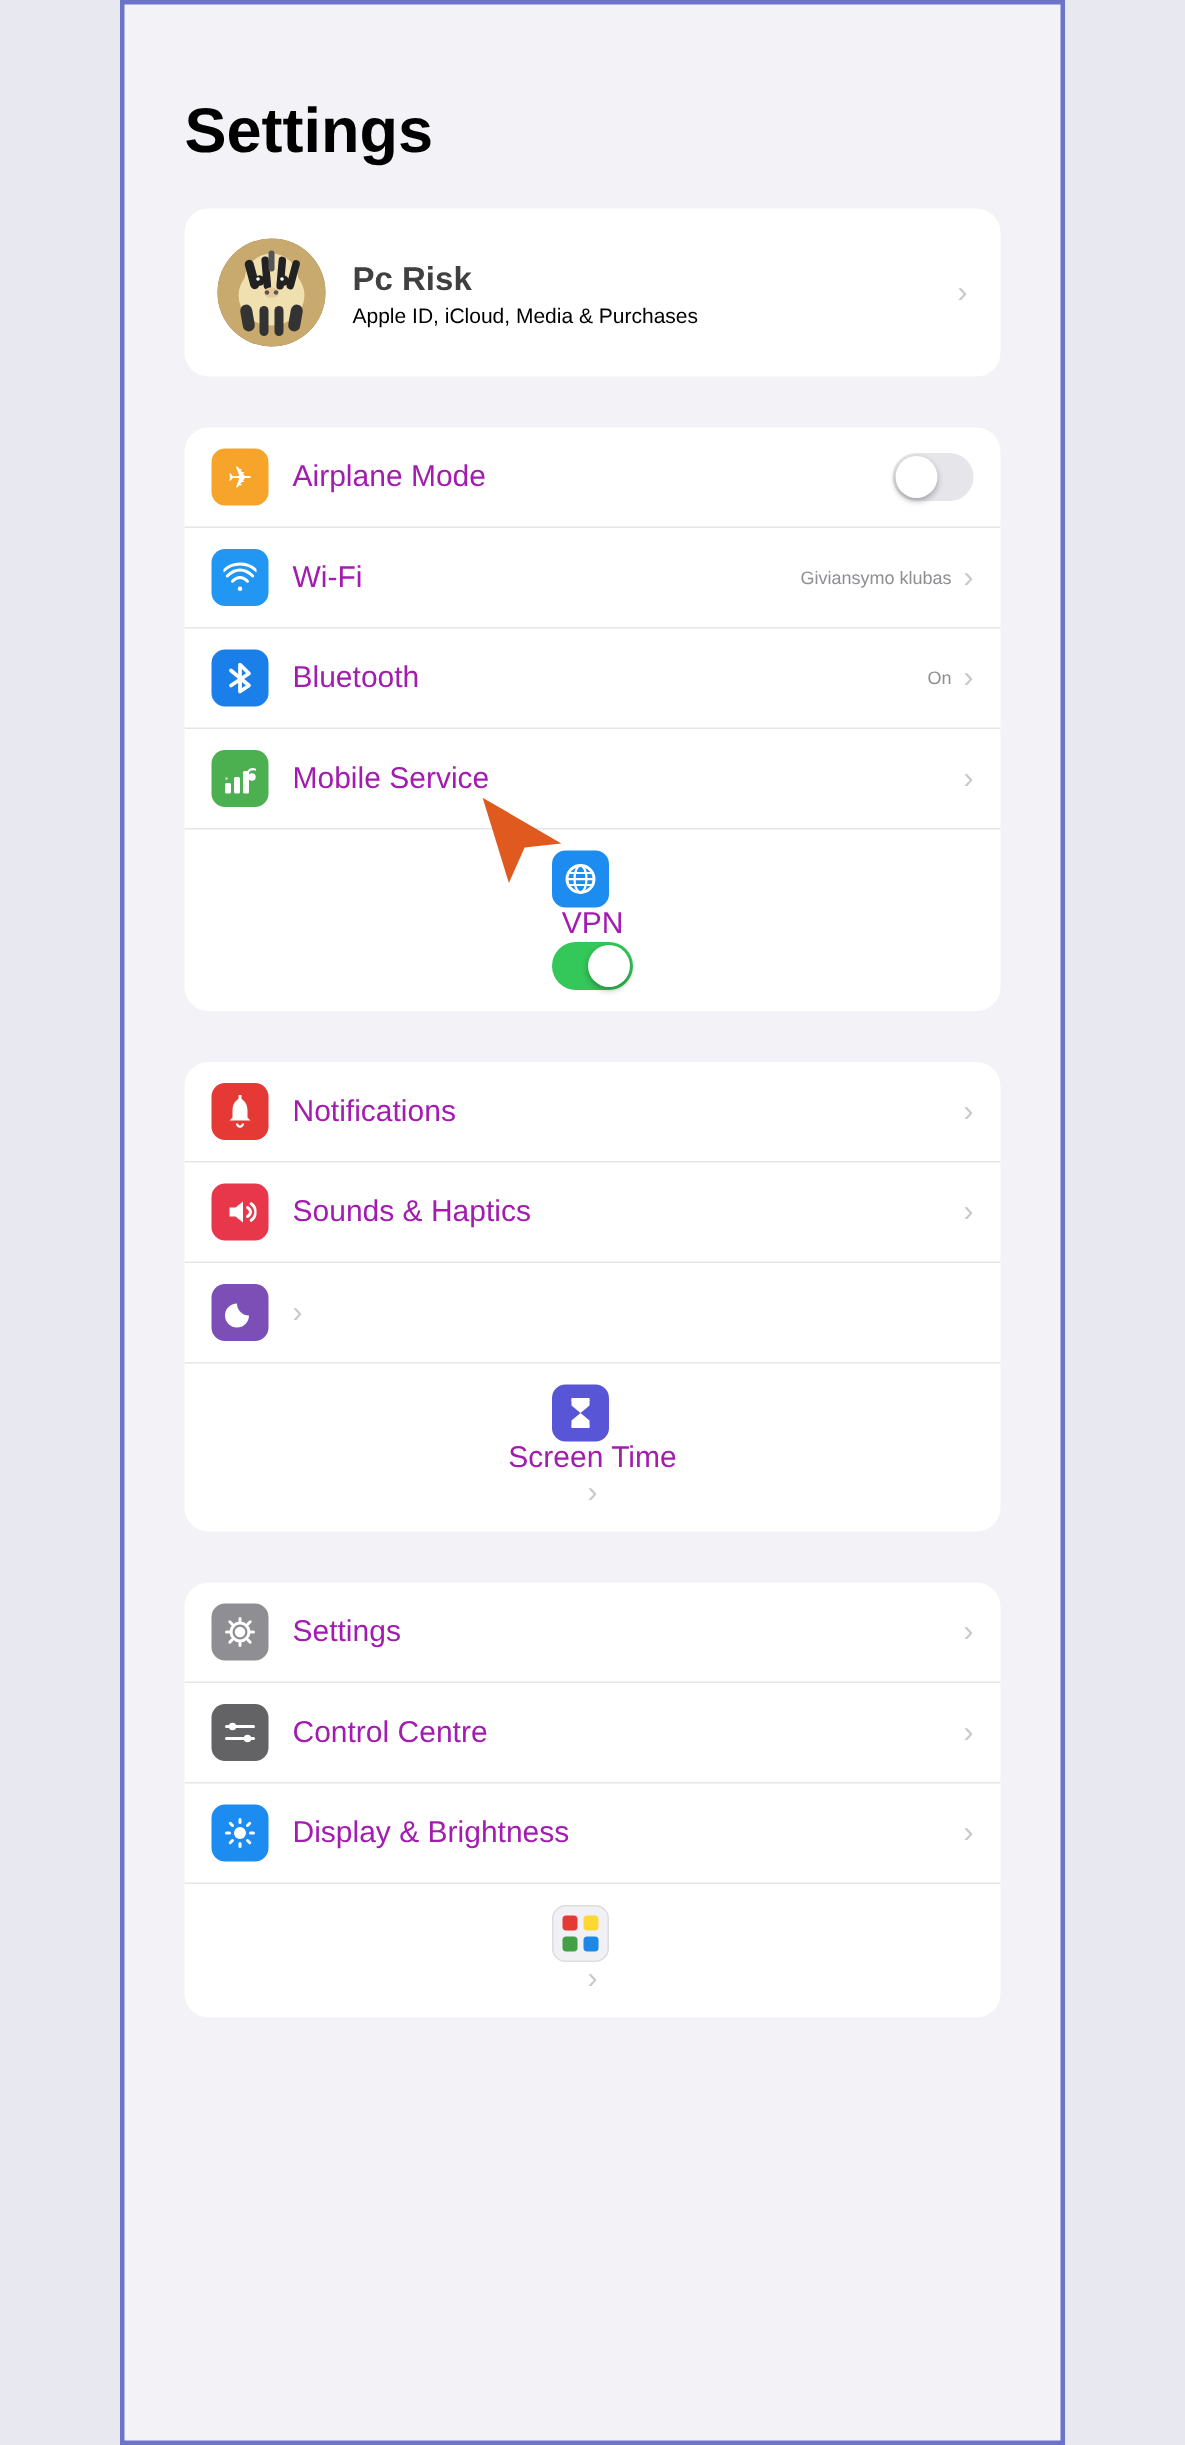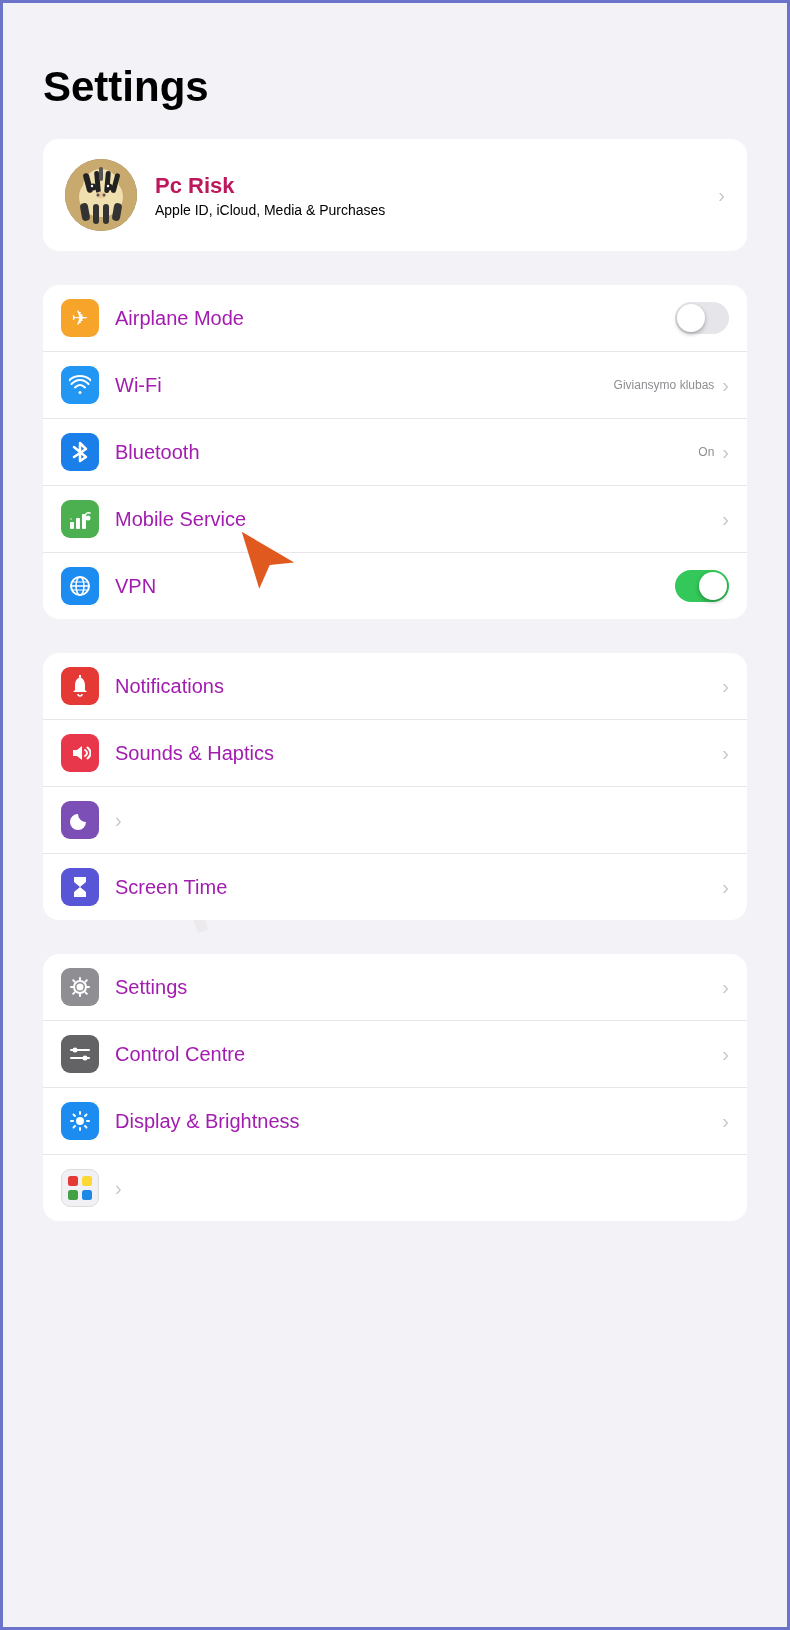--- a/index.html
+++ b/index.html
@@ -8,21 +8,21 @@
       width: 790px;
       min-height: 1630px;
       background: #e8e8f0;
       font-family: -apple-system, 'SF Pro Display', 'Helvetica Neue', Arial, sans-serif;
       display: flex;
       justify-content: center;
       padding: 0;
     }
 
     .screen {
-      width: 790px;
+      width: 630px;
       min-height: 1630px;
       background: #f2f2f7;
       position: relative;
       border: 3px solid #6b74c8;
       overflow: hidden;
     }
 
     .content {
       padding: 60px 40px 40px 40px;
     }
@@ -60,21 +60,21 @@
       height: 100%;
     }
 
     .profile-info {
       flex: 1;
     }
 
     .profile-name {
       font-size: 22px;
       font-weight: 600;
-      color: #be185d;
+      color: #404040;
     }
 
     .profile-subtitle {
       font-size: 14px;
       color: #000000;
       margin-top: 3px;
     }
 
     .chevron {
       color: #c7c7cc;
@@ -94,20 +94,21 @@
       display: flex;
       align-items: center;
       padding: 14px 18px;
       border-bottom: 1px solid #e5e5ea;
       cursor: pointer;
       position: relative;
     }
 
     .settings-row:last-child {
       border-bottom: none;
+      flex-direction: column;
     }
 
     .icon-wrap {
       width: 38px;
       height: 38px;
       border-radius: 9px;
       display: flex;
       align-items: center;
       justify-content: center;
       margin-right: 16px;

